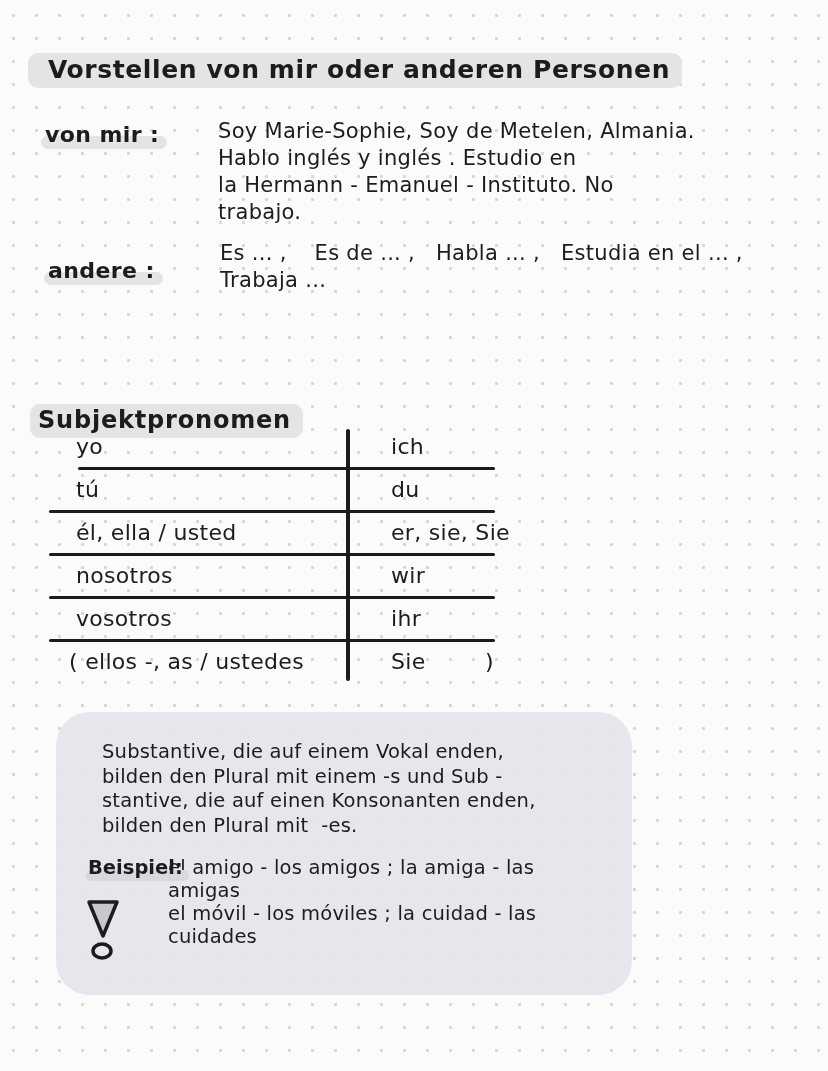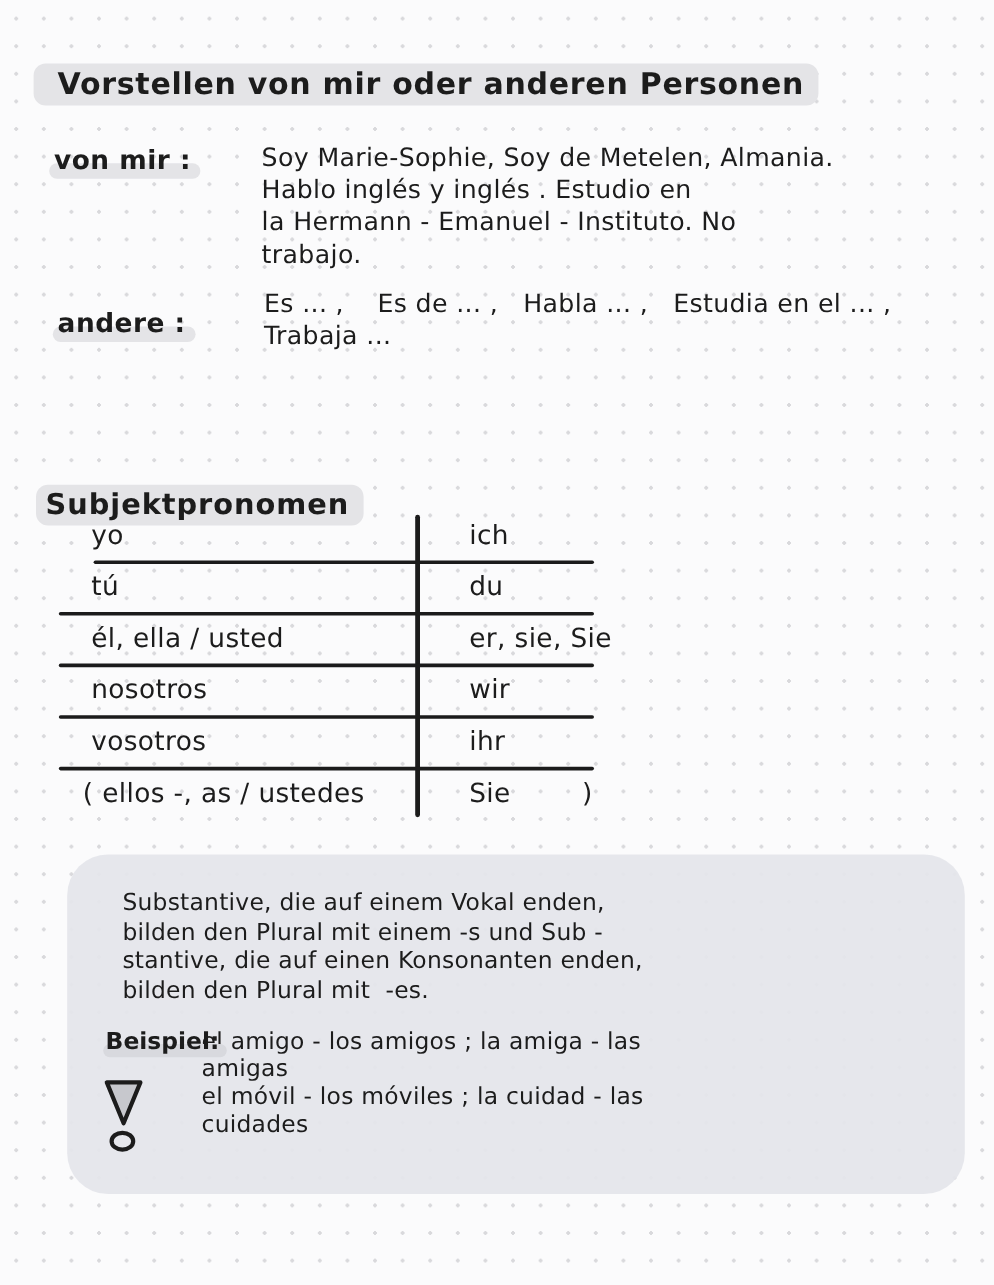--- a/index.html
+++ b/index.html
@@ -58,21 +58,21 @@
     position:absolute;bottom:0;left:4px;right:-2px;height:3px;
     background:#1b1b1b;border-radius:2px;
   }
   .prow.first .hline{left:33px;}
   .prow.last .es{left:0;text-align:center;}
   .prow .close{
     position:absolute;left:440px;top:7px;font-size:22px;font-weight:500;
   }
   
   .note-box{
-    left:56px;top:712px;width:748px;height:283px;
+    left:56px;top:712px;width:576px;height:283px;
     background:rgba(228,230,235,0.94);
     border-radius:34px;
   }
   .note-para{
     position:absolute;left:46px;top:28px;
     font-size:19.5px;line-height:24.5px;letter-spacing:0.2px;font-weight:500;
     white-space:pre-wrap;
   }
   .beispiel-label{
     position:absolute;left:32px;top:144px;

